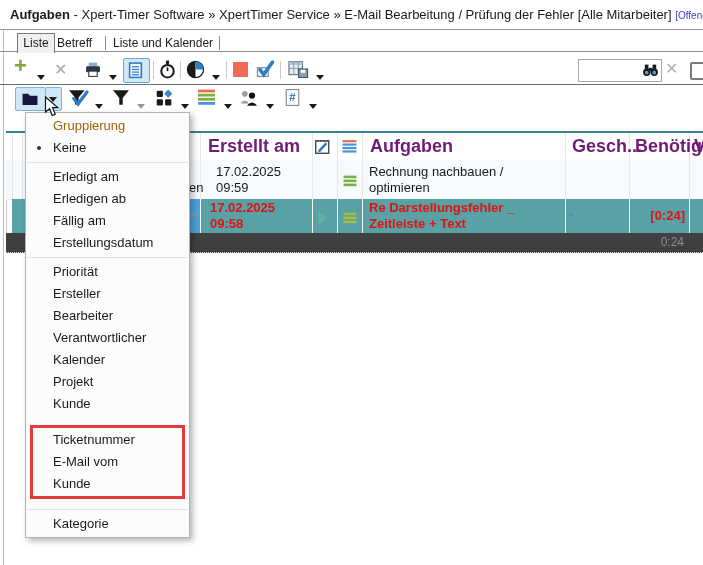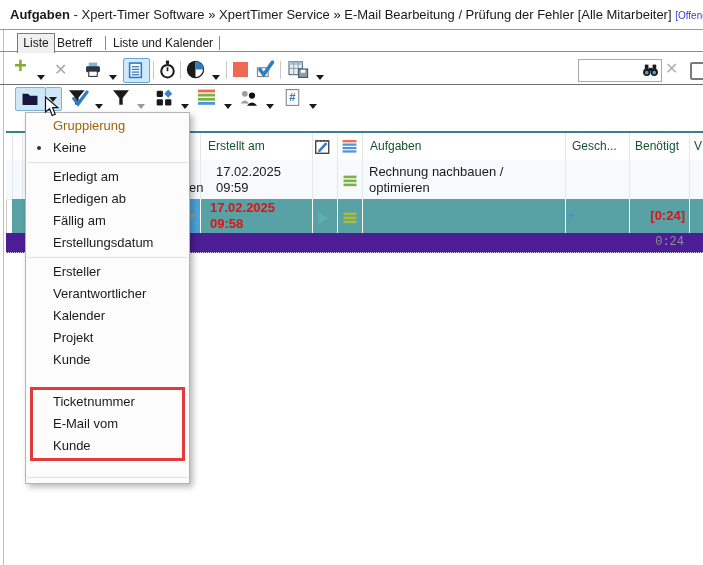--- a/index.html
+++ b/index.html
@@ -32,38 +32,38 @@
   .redsq{width:15px;height:15px;background:#EE6A50;}
   .hlbtn{background:#cfe8f8;border:1px solid #7db4d8;border-radius:2px;}
   #searchbox{left:578px;top:59px;width:82px;height:21px;background:#fff;border:1px solid #a9a9a9;}
   #searchbox svg{position:absolute;right:2px;top:3px;}
   #search-x{left:665px;top:61px;color:#b0b0b0;font-size:16px;font-weight:bold;line-height:16px;}
   #hdr-check{left:690px;top:62px;width:14px;height:14px;border:2px solid #7a7a7a;border-radius:2px;background:#fff;}
   
   #tbl-topline{top:131px;left:6px;width:697px;height:2px;background:#38808f;}
   #tbl-left{left:6px;top:133px;width:0;height:120px;border-left:1px solid #c9c9c9;}
   .hd-row{top:133px;left:6px;width:697px;height:27px;background:#fff;border-bottom:1px solid #d9d9d9;}
-  .hd-txt{font-size:12px;line-height:27px;color:#14532d;white-space:nowrap;}
+  .hd-txt{font-size:18px;line-height:27px;color:#701a75;white-space:nowrap;font-weight:bold;}
   .vdiv{width:0;border-left:1px solid #e3e6ea;}
   .row1{top:160px;left:6px;width:697px;height:39px;background:#f6fafd;border-bottom:1px solid #eaeef2;}
   .row2{top:199px;left:12px;width:691px;height:34px;background:#58A1A5;}
   .row2 .vdiv{border-left-color:#ffffff;}
-  .rowsum{top:233px;left:6px;width:697px;height:19px;background:#4c1d95;border-bottom:1px dotted #c9ced4;font-family:Liberation Mono, monospace;}
+  .rowsum{top:233px;left:6px;width:697px;height:19px;background:#404040;border-bottom:1px dotted #c9ced4;}
   .cellred{color:#E01212;font-weight:bold;font-size:13px;line-height:16px;white-space:nowrap;}
   .cellblk{font-size:13px;line-height:16px;color:#1a1a1a;}
   .sel-blue-cell{background:#4BA4DB;}
   .sumtxt{color:#8a9096;font-size:12px;line-height:19px;text-align:right;}
   
   #menu{left:25px;top:112px;width:165px;background:#fcfcfc;border:1px solid #b3b3b3;
     box-shadow:3px 3px 6px rgba(0,0,0,0.28);z-index:50;padding:2px 0;box-sizing:border-box;}
   .mtitle{height:22px;line-height:22px;padding-left:27px;font-size:13px;color:#a16207;}
   .mi{height:22px;line-height:22px;padding-left:27px;font-size:13px;color:#1a1a1a;position:relative;white-space:nowrap;}
   .mi .bullet{position:absolute;left:11px;top:9px;width:4px;height:4px;border-radius:50%;background:#333;}
   .msep{border-top:1px solid #e2e2e2;margin:3px 1px;}
-  .mred{border:3px solid #E23B3B;margin:16px 4px;padding:1px 0;}
+  .mred{border:3px solid #E23B3B;margin:10px 4px;padding:1px 0;}
   .mred .mi{padding-left:20px;}
   #cursor{left:44px;top:96px;z-index:60;}
 </style>
 </head>
 <body>
 
 <div class="abs" id="frameL"></div>
 
 <div class="abs" id="titlebar">
   <div class="t"><b>Aufgaben</b><span> - Xpert-Timer Software » XpertTimer Service » E-Mail Bearbeitung / Prüfung der Fehler [Alle Mitarbeiter] </span><span class="badge-blue">[Offene]</span> </div>
@@ -284,47 +284,51 @@
         <polygon points="0,0 9,5.5 0,11" fill="#5FB0A5"></polygon>
       </svg>
   </div>
   <div class="abs" style="left:331px;top:11px;">
     <svg width="14" height="12" viewBox="0 0 13 11">
         <rect x="0.5" y="0.5" width="12" height="2.4" fill="#A9BC3C"></rect>
         <rect x="0.5" y="4.2" width="12" height="2.4" fill="#A9BC3C"></rect>
         <rect x="0.5" y="7.9" width="12" height="2.4" fill="#A9BC3C"></rect>
       </svg>
   </div>
+  <div class="abs cellred" style="left:357px;top:1px;width:195px;white-space:normal;">Re Darstellungsfehler _ Zeitleiste + Text</div>
   <span class="car blue" style="position:absolute;left:556px;top:15px;"></span>
   <div class="abs cellred" style="left:617px;top:9px;width:56px;text-align:right;">[0:24]</div>
 </div>
 
 <div class="abs rowsum">
   <div class="abs sumtxt" style="left:623px;width:55px;">0:24</div>
 </div>
 
 <div class="abs" id="menu">
   <div class="mtitle">Gruppierung</div>
   <div class="mi"><span class="bullet"></span><span>Keine</span></div>
   <div class="msep"></div>
   <div class="mi">Erledigt am</div>
   <div class="mi">Erledigen ab</div>
   <div class="mi">Fällig am</div>
   <div class="mi">Erstellungsdatum</div>
   <div class="msep"></div>
+  <div class="mi">Priorität</div>
   <div class="mi">Ersteller</div>
+  <div class="mi">Bearbeiter</div>
   <div class="mi">Verantwortlicher</div>
   <div class="mi">Kalender</div>
   <div class="mi">Projekt</div>
   <div class="mi">Kunde</div>
   <div class="mred">
     <div class="mi">Ticketnummer</div>
     <div class="mi">E-Mail vom</div>
     <div class="mi">Kunde</div>
   </div>
   <div class="msep"></div>
+  <div class="mi">Kategorie</div>
 </div>
 
 <div class="abs" id="cursor">
   <svg width="20" height="22" viewBox="0 0 20 22">
       <path d="M1.5,1 L1.5,16 L5.6,12.7 L8.2,19.5 L11.2,18.2 L8.6,11.6 L13.8,11.6 Z" fill="#fff" stroke="#111" stroke-width="1.2"></path>
     </svg>
 </div>
 
 </body></html>

